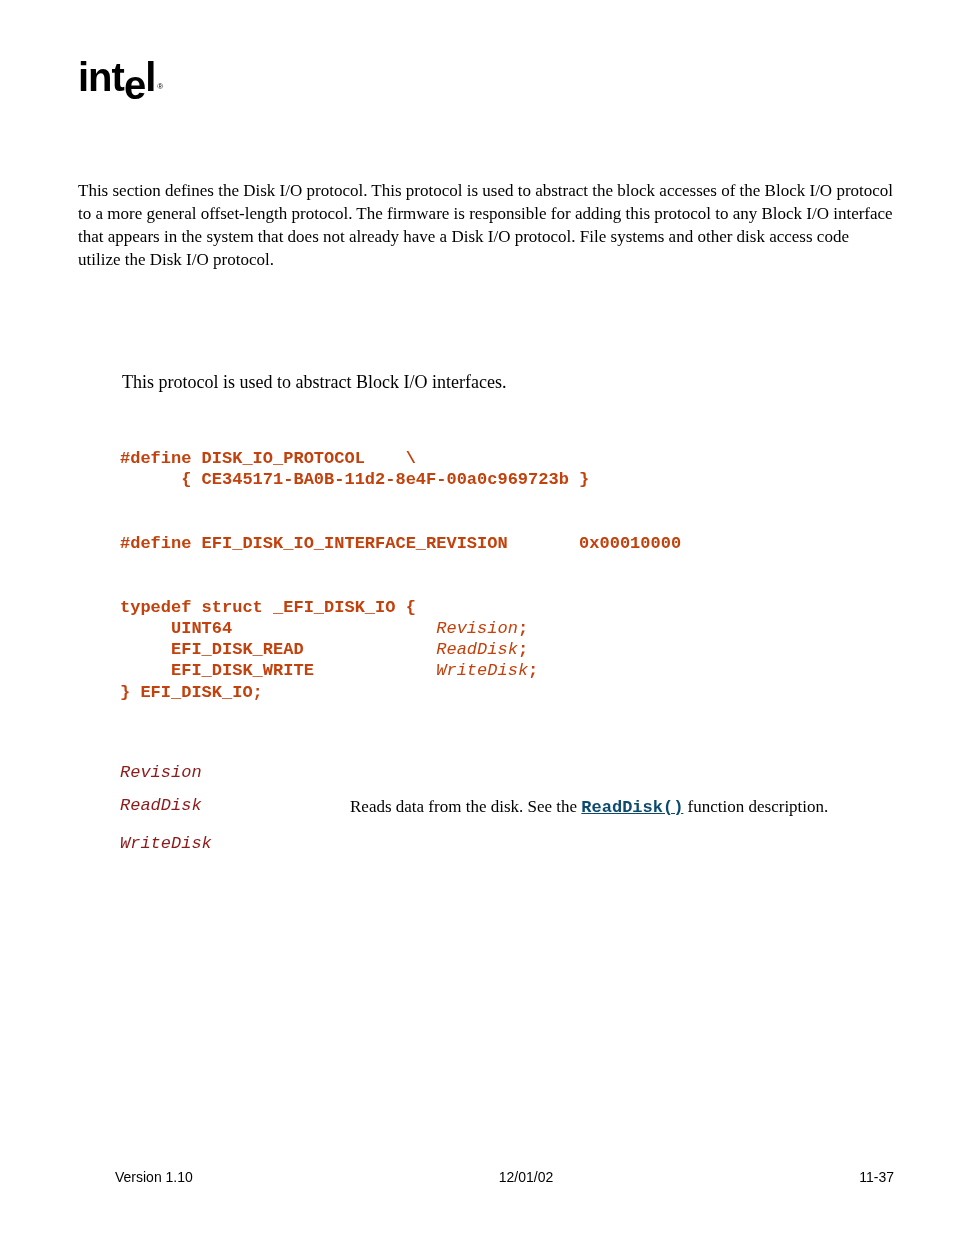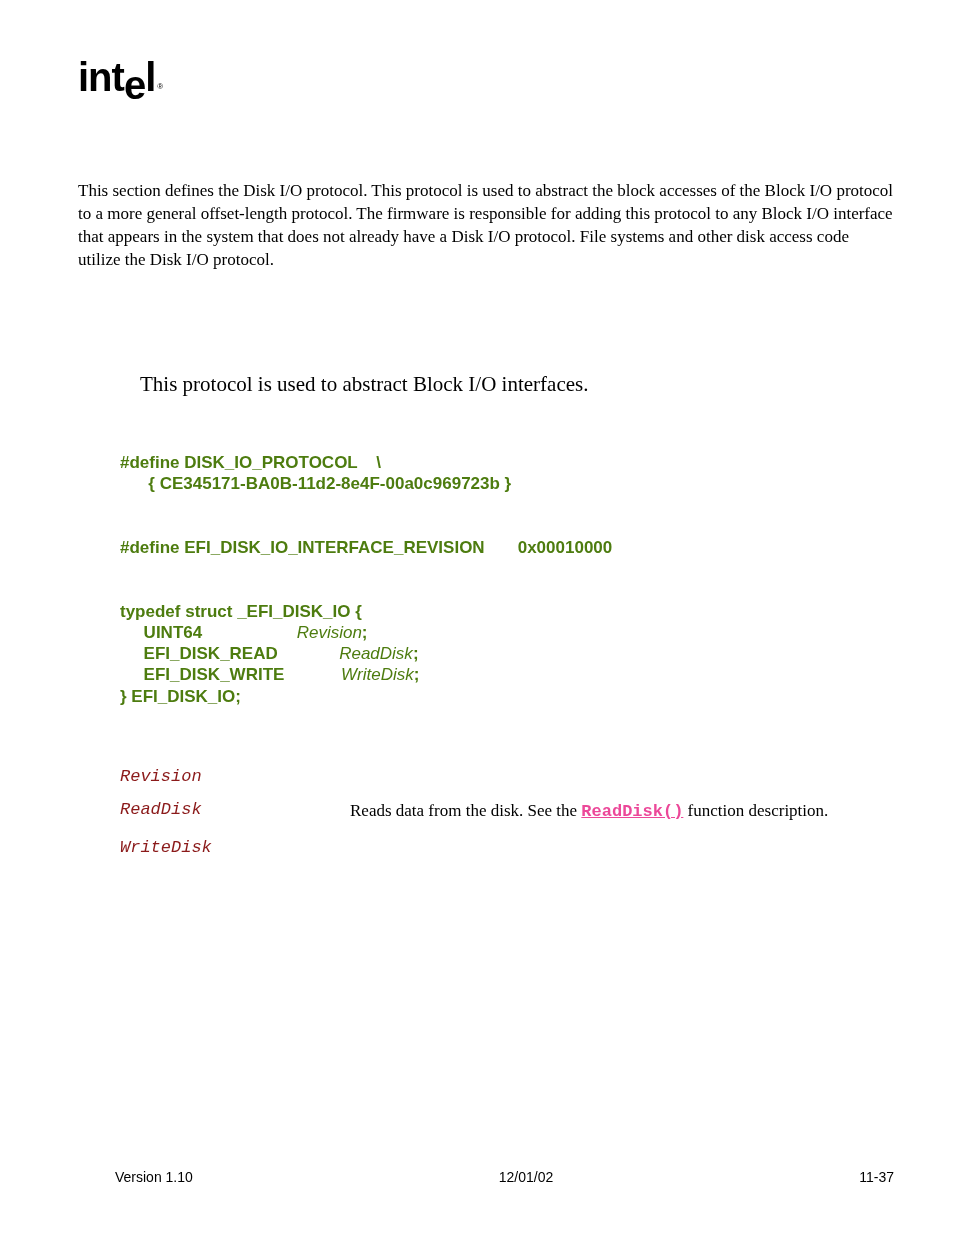--- a/index.html
+++ b/index.html
@@ -37,29 +37,29 @@
     position: relative;
     top: -2px;
     left: 2px;
   }
   .intro {
     font-size: 17px;
     line-height: 1.35;
     margin-right: 0;
   }
   .subintro {
-    font-size: 21px;
-    margin-left: 62px;
+    font-size: 18px;
+    margin-left: 44px;
     margin-top: 100px;
   }
   .code-block {
-    font-family: Liberation Sans, sans-serif;
+    font-family: Liberation Mono, monospace;
     font-weight: bold;
     font-size: 17px;
-    color: #4d7c0f;
+    color: #c2410c;
     margin-left: 42px;
     margin-top: 55px;
     white-space: pre;
     line-height: 1.25;
   }
   .code-block .italic {
     font-style: italic;
     font-weight: normal;
   }
   .params {
@@ -78,21 +78,21 @@
     width: 230px;
     flex-shrink: 0;
   }
   .param-desc {
     flex: 1;
     line-height: 1.35;
   }
   .code-link {
     font-family: "Courier New", Courier, monospace;
     font-weight: bold;
-    color: #ec4899;
+    color: #0c4a6e;
     text-decoration: underline;
   }
   .footer {
     position: absolute;
     bottom: 50px;
     left: 115px;
     right: 60px;
     font-family: Arial, Helvetica, sans-serif;
     font-size: 14px;
     display: flex;

